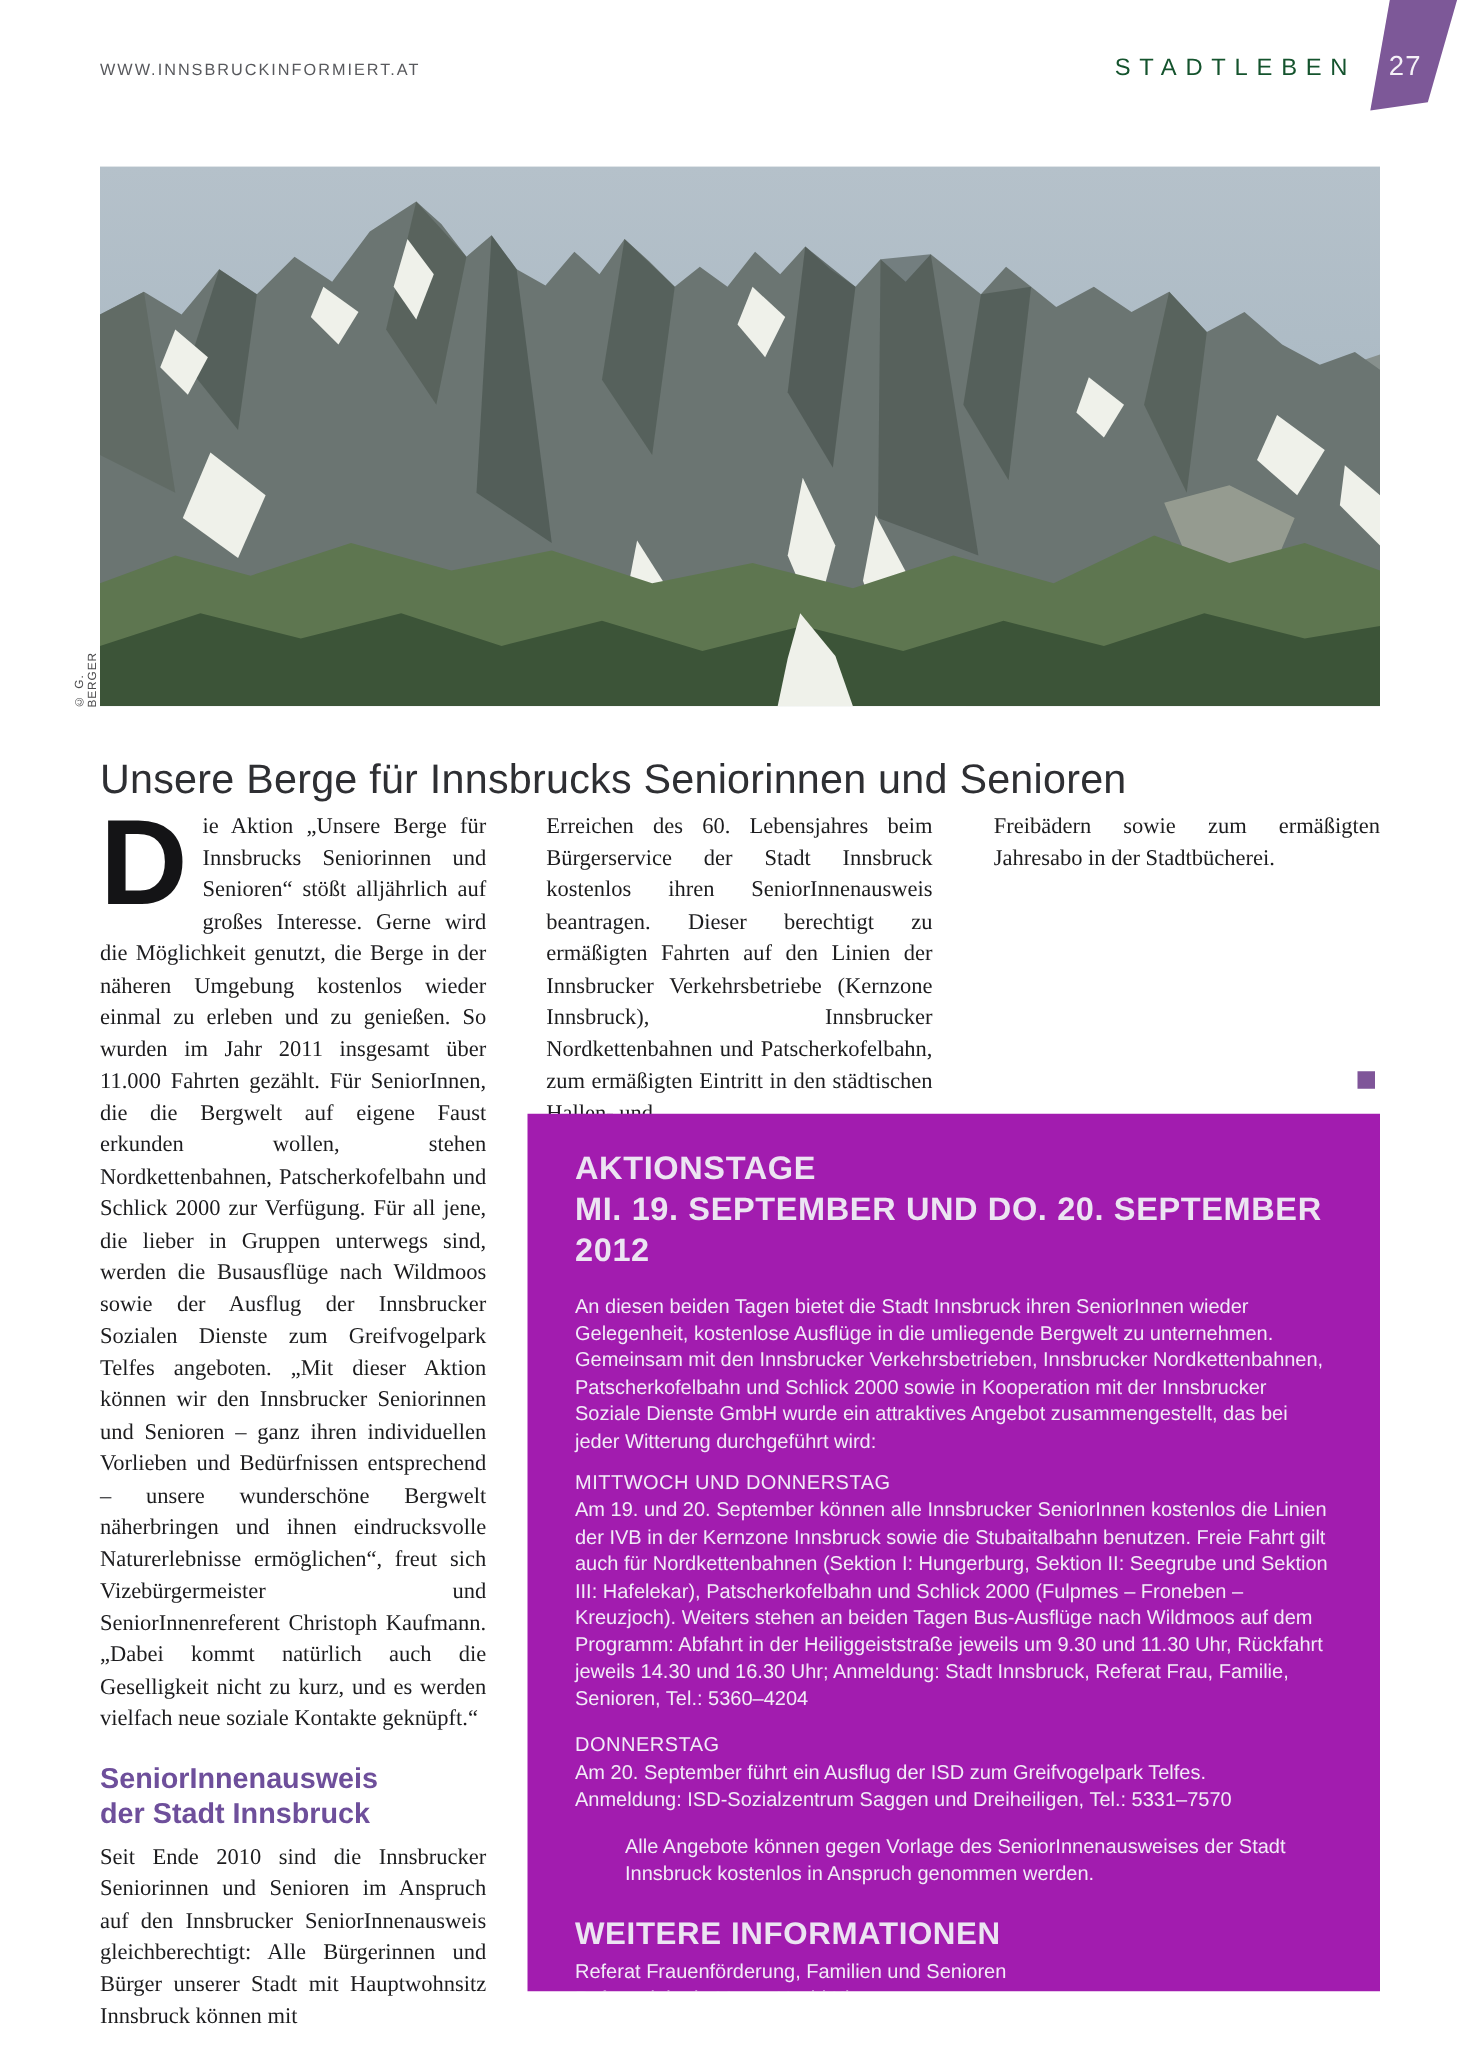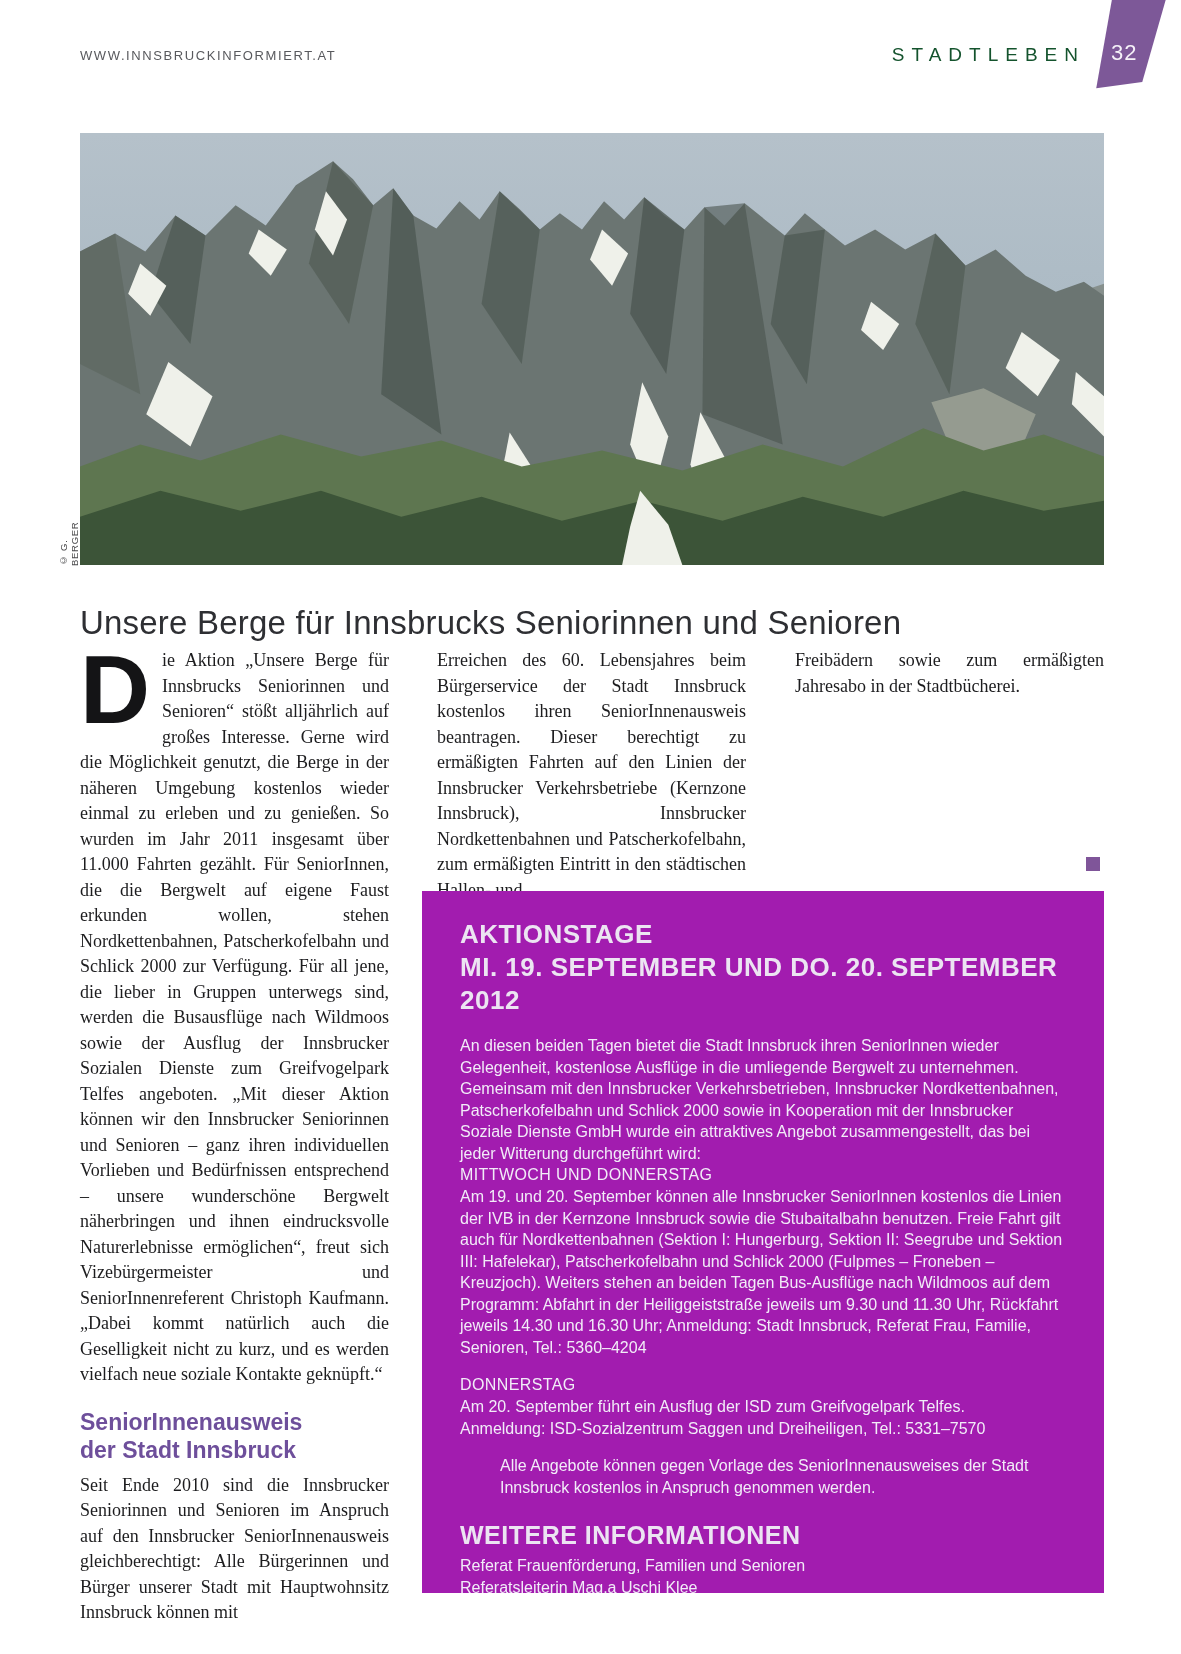--- a/index.html
+++ b/index.html
@@ -41,33 +41,33 @@
     line-height:28px;margin:20px 0 9px 0;text-align:left;}
   .indent{text-indent:22px;}
   .endmark{position:absolute;left:1086px;top:857px;width:14px;height:14px;background:#7f5599;}
 
   
   .infobox{position:absolute;left:422px;top:891px;width:682px;height:702px;background:#a21caf;
     box-sizing:border-box;padding:27px 34px 0 38px;overflow:hidden;
     font-family:"Liberation Sans",sans-serif;color:#f2ecf8;}
   .box-title{font-size:26px;line-height:33px;letter-spacing:.5px;color:#ece4f2;margin:0 0 18px 0;}
   .box-text{font-size:16px;line-height:21.5px;margin:0;}
-  .box-intro{}
+  .box-intro{margin-bottom:12px;}
   .box-section{margin-bottom:16px;}
   .box-sec-head{font-size:16px;line-height:22px;letter-spacing:.4px;}
   .box-note{margin-bottom:22px;margin-left:40px;}
   .box-info-head{font-size:25px;line-height:30px;letter-spacing:.5px;color:#ece4f2;margin:0 0 5px 0;}
 </style>
 </head>
 <body>
 
 <div class="site-url">WWW.INNSBRUCKINFORMIERT.AT</div>
 <div class="section-label">STADTLEBEN</div>
 <div class="page-tab">
-  <span class="page-num">32</span>
+  <span class="page-num">27</span>
 </div>
 
 <div class="photo">
   <svg viewBox="0 0 1020 430" preserveAspectRatio="none">
     <defs>
       <linearGradient id="sky" x1="0" y1="0" x2="0" y2="1">
         <stop offset="0" stop-color="#b5c1ca"></stop>
           <stop offset="1" stop-color="#9fb1bd"></stop>
       </linearGradient>
     </defs>

